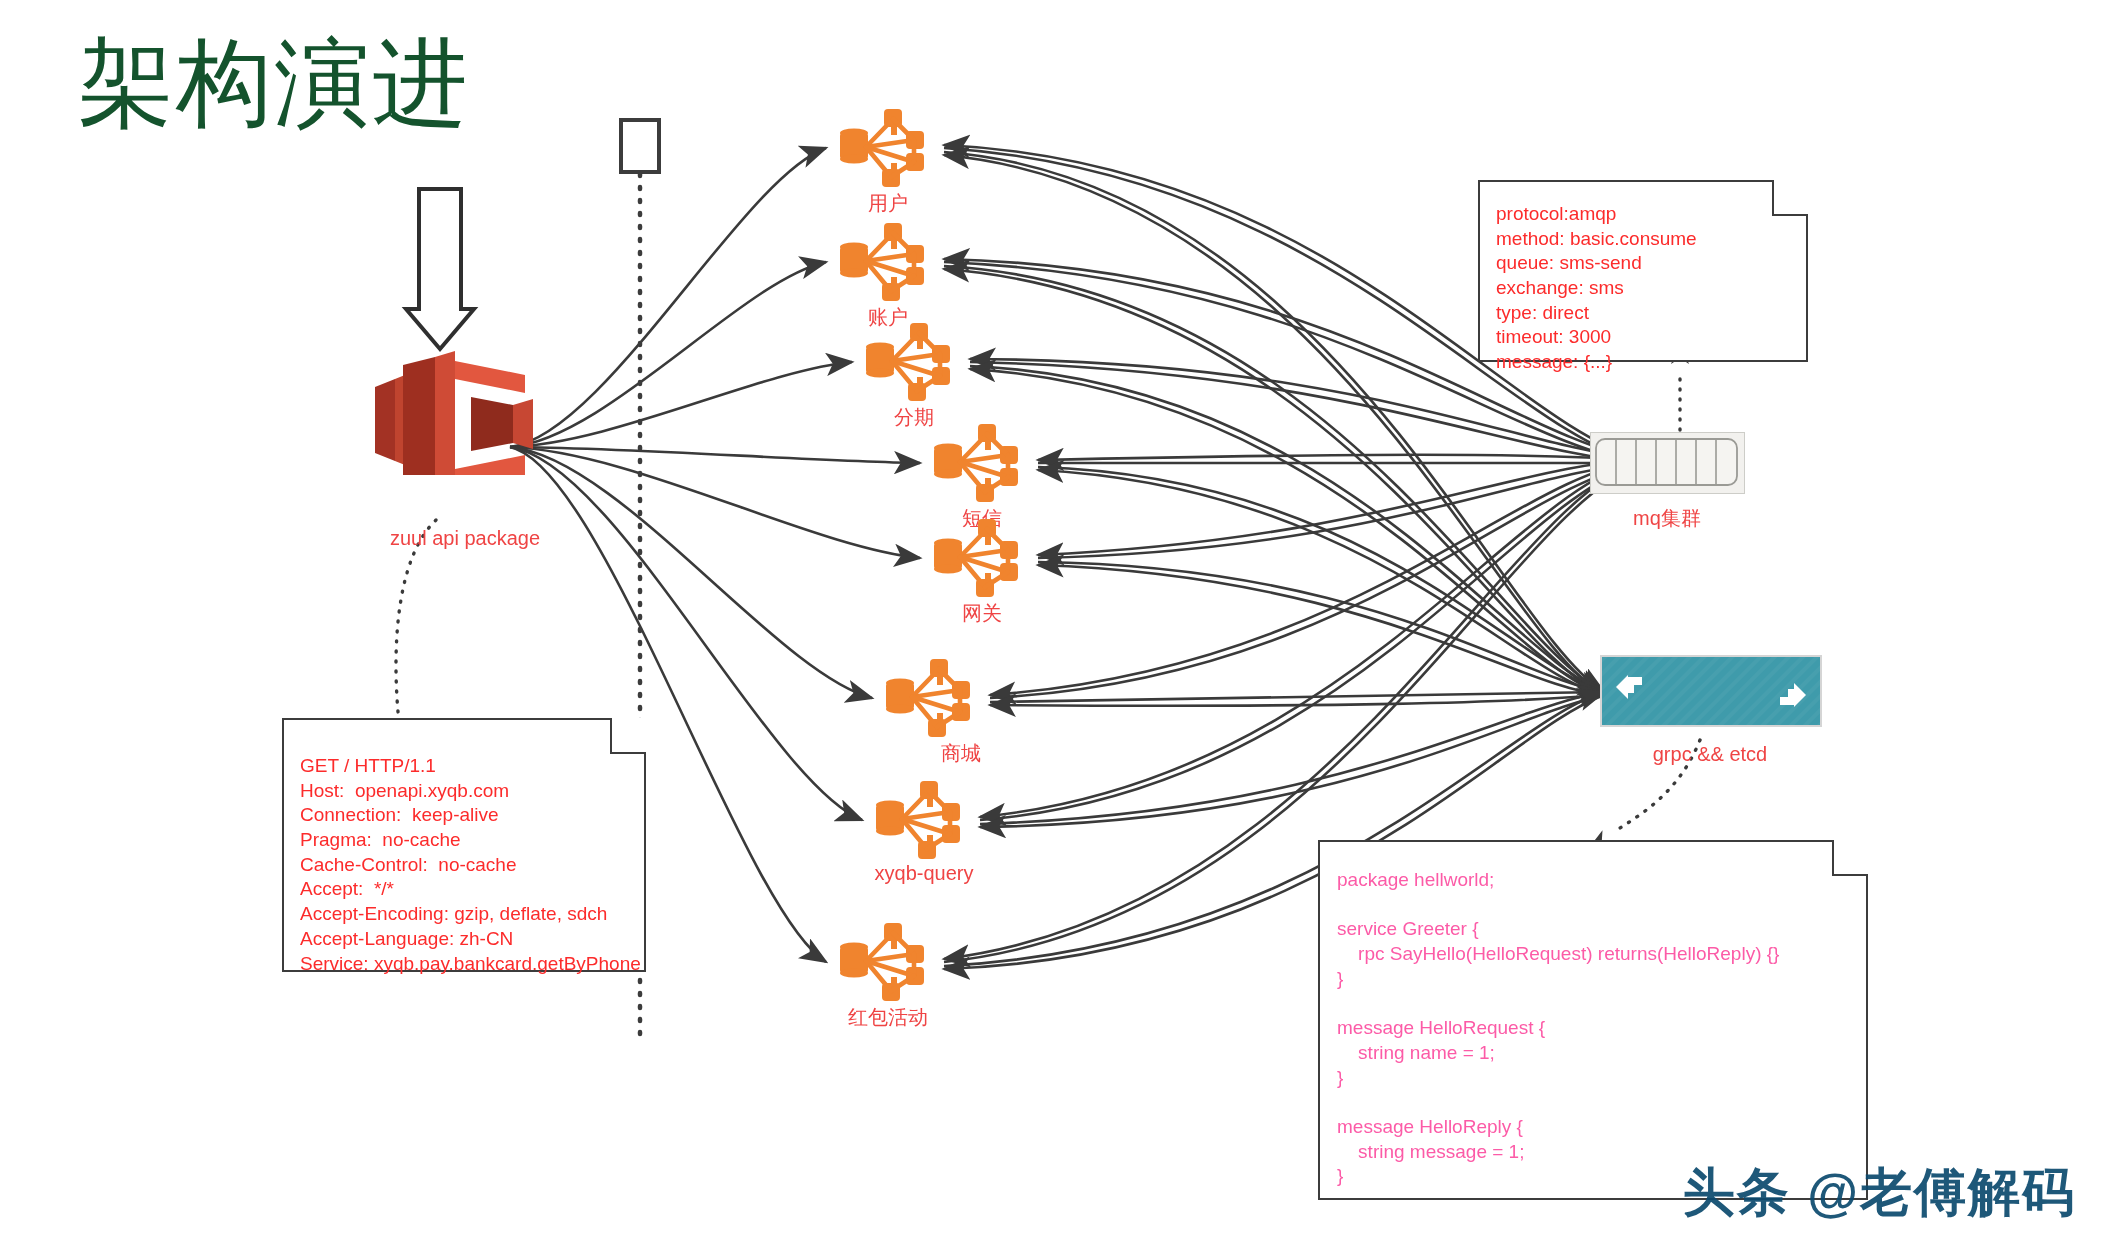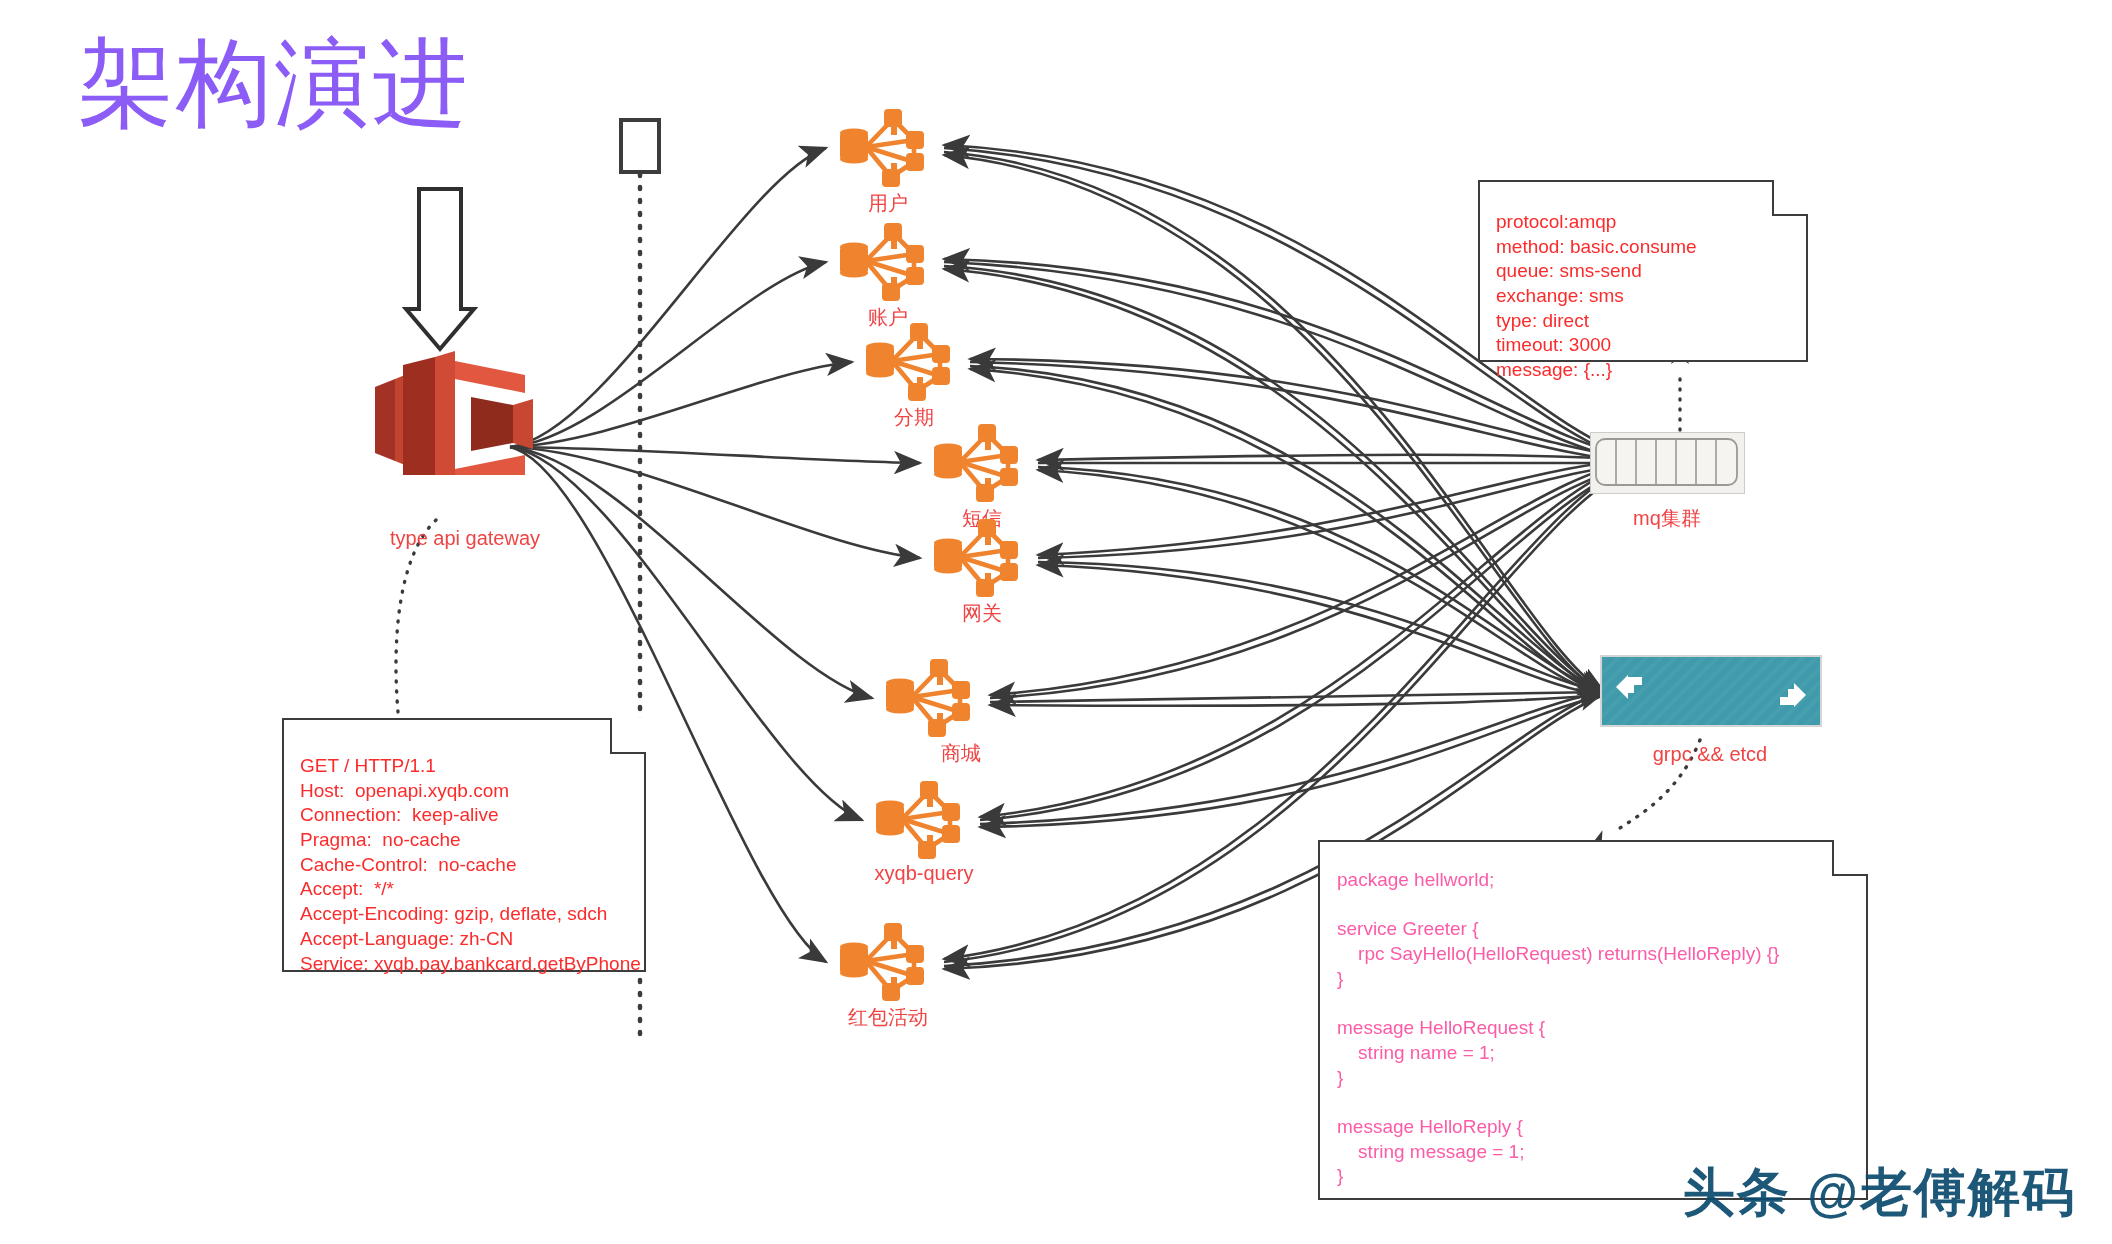--- a/index.html
+++ b/index.html
@@ -19,21 +19,21 @@
     left: 0; top: 0;
     width: 2112px;
     height: 1244px;
   }
   .title-text {
     position: absolute;
     left: 78px;
     top: 28px;
     font-size: 96px;
     line-height: 1.15;
-    color: #8b5cf6;
+    color: #14532d;
     font-family: "Liberation Sans", sans-serif;
     letter-spacing: 2px;
     white-space: nowrap;
   }
   .node-label {
     position: absolute;
     font-size: 20px;
     color: #ef4444;
     text-align: center;
     white-space: nowrap;
@@ -199,21 +199,21 @@
     <g transform="translate(18,172)">
       <path d="M2 30 L22 22 L22 104 L2 96 Z" fill="#a33224"></path>
       <path d="M22 22 L42 14 L42 112 L22 104 Z" fill="#c0442f"></path>
       <path d="M30 8 L62 0 L62 118 L30 126 Z" fill="#9e2f20"></path>
       <path d="M62 0 L152 18 L152 36 L82 22 L82 112 L152 98 L152 118 L62 136 Z" fill="#e2573f"></path>
       <path d="M98 40 L140 48 L140 86 L98 94 Z" fill="#8f2b1d"></path>
       <path d="M140 48 L160 42 L160 92 L140 86 Z" fill="#c74733"></path>
       <path d="M62 0 L82 -6 L82 118 L62 136 Z" fill="#cf4b36"></path>
     </g>
   </svg>
-  <div class="node-label" style="left:465px; top:527px;">type api gateway</div>
+  <div class="node-label" style="left:465px; top:527px;">zuul api package</div>
 
   <div id="service-nodes">
       <div style="position: absolute; left: 836px; top: 107px;">
   <svg width="96" height="82" viewBox="0 0 96 82">
     <g fill="#f0842e">
       <ellipse cx="18" cy="26" rx="14" ry="4.6"></ellipse>
       <rect x="4" y="26" width="28" height="26" rx="3"></rect>
       <ellipse cx="18" cy="52" rx="14" ry="4.6"></ellipse>
       <rect x="48" y="2" width="18" height="18" rx="4"></rect>
       <rect x="70" y="24" width="18" height="18" rx="4"></rect>
@@ -456,21 +456,21 @@
 Cache-Control:  no-cache
 Accept:  */*
 Accept-Encoding: gzip, deflate, sdch
 Accept-Language: zh-CN
 Service: xyqb.pay.bankcard.getByPhone</div>
   </div>
 
   <div class="note note-red" style="left:1478px; top:180px; width:330px; height:182px;">
     <div class="fold-cut"></div>
     <div class="fold"></div>
-    <div class="note-body" style="padding-top:28px;">protocol:amqp
+    <div class="note-body" style="padding-top:20px;">protocol:amqp
 method: basic.consume
 queue: sms-send
 exchange: sms
 type: direct
 timeout: 3000
 message: {...}</div>
   </div>
 
   <div class="note note-pink" style="left:1318px; top:840px; width:550px; height:360px;">
     <div class="fold-cut"></div>

